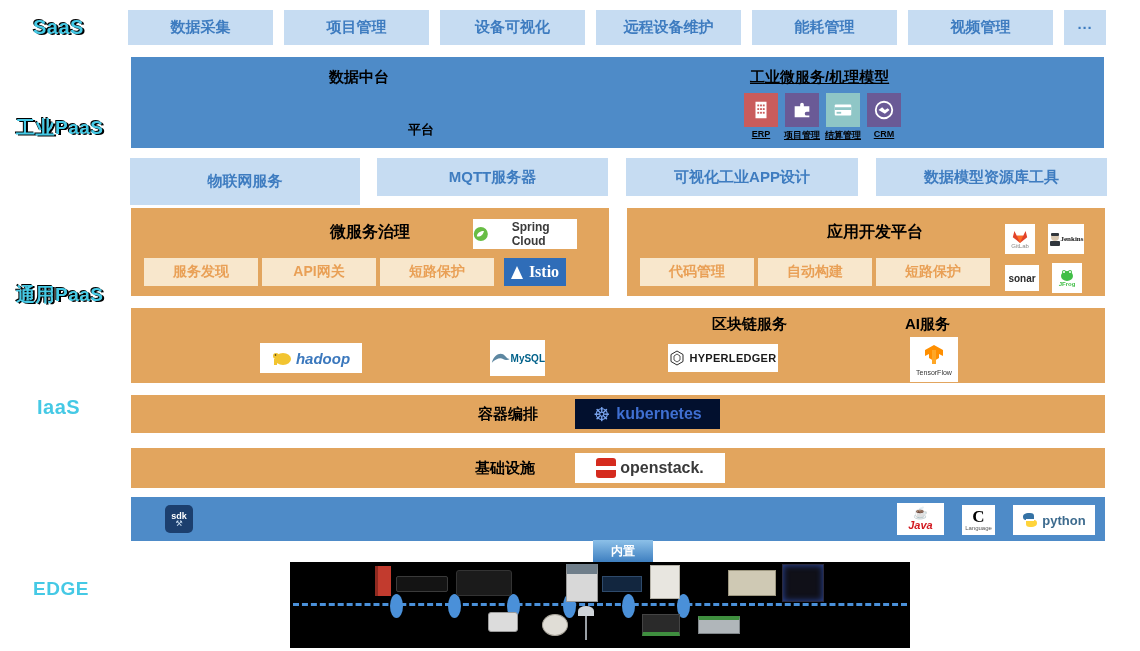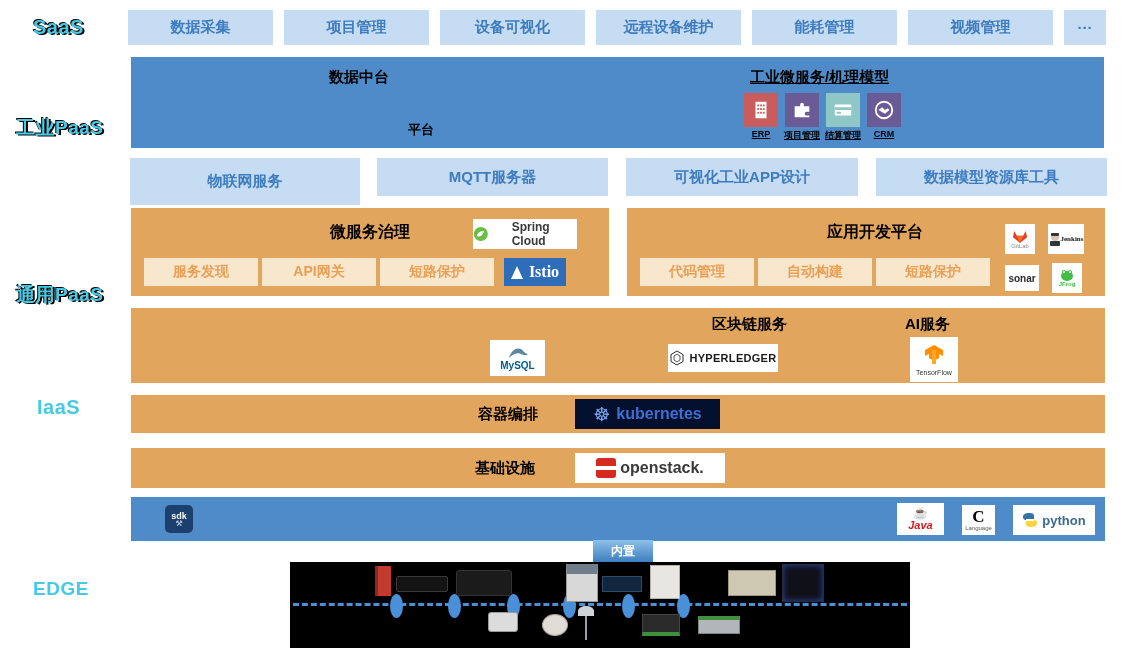--- a/index.html
+++ b/index.html
@@ -172,21 +172,30 @@
           <circle cx="10" cy="3" r="1" fill="#fff"></circle>
         </svg>
       <span style="font-size:6px; font-weight:bold; color:#40be46;">JFrog</span>
     </div>
   </div>
 
   <div class="orange" style="left:131px; top:308px; width:974px; height:75px;">
     <div class="orange-title" style="left:549px; top:7px; font-size:15px;padding-left:32px;">区块链服务</div>
     <div class="orange-title" style="left:774px; top:7px; font-size:15px;">AI服务</div>
 
-    <div class="chip" style="left:359px; top:32px; width:55px; height:36px; flex-direction:column; gap:0;">
+    <div class="chip" style="left:129px; top:35px; width:102px; height:30px;">
+      <svg width="20" height="16" viewBox="0 0 20 16">
+          <ellipse cx="11" cy="9" rx="8" ry="6" fill="#f2c430"></ellipse>
+          <circle cx="4" cy="6" r="3" fill="#f2c430"></circle>
+          <rect x="2" y="9" width="3" height="6" fill="#f2c430"></rect>
+          <circle cx="3.5" cy="5" r=".8" fill="#222"></circle>
+        </svg>
+      <span style="font-size:15px; font-weight:bold; font-style:italic; color:#3b78bd;">hadoop</span>
+    </div>
+    <div class="chip" style="left:359px; top:32px; width:55px; height:36px; flex-direction:row; gap:0;">
       <svg width="22" height="14" viewBox="0 0 22 14">
           <path d="M2 12c2-8 8-11 12-9 3 2 4 5 7 5-2 2-5 1-7 0-3-2-8 0-12 4z" fill="#5d87a1"></path>
         </svg>
       <span style="font-size:10px; font-weight:bold; color:#00618a;">MySQL</span>
     </div>
     <div class="chip" style="left:537px; top:36px; width:110px; height:28px;">
       <svg width="16" height="16" viewBox="0 0 16 16">
           <path d="M8 1l6 3.5v7L8 15l-6-3.5v-7z" fill="none" stroke="#2b2b2b" stroke-width="1"></path>
           <path d="M8 4l3 2v4l-3 2-3-2V6z" fill="none" stroke="#2b2b2b" stroke-width=".8"></path>
         </svg>

